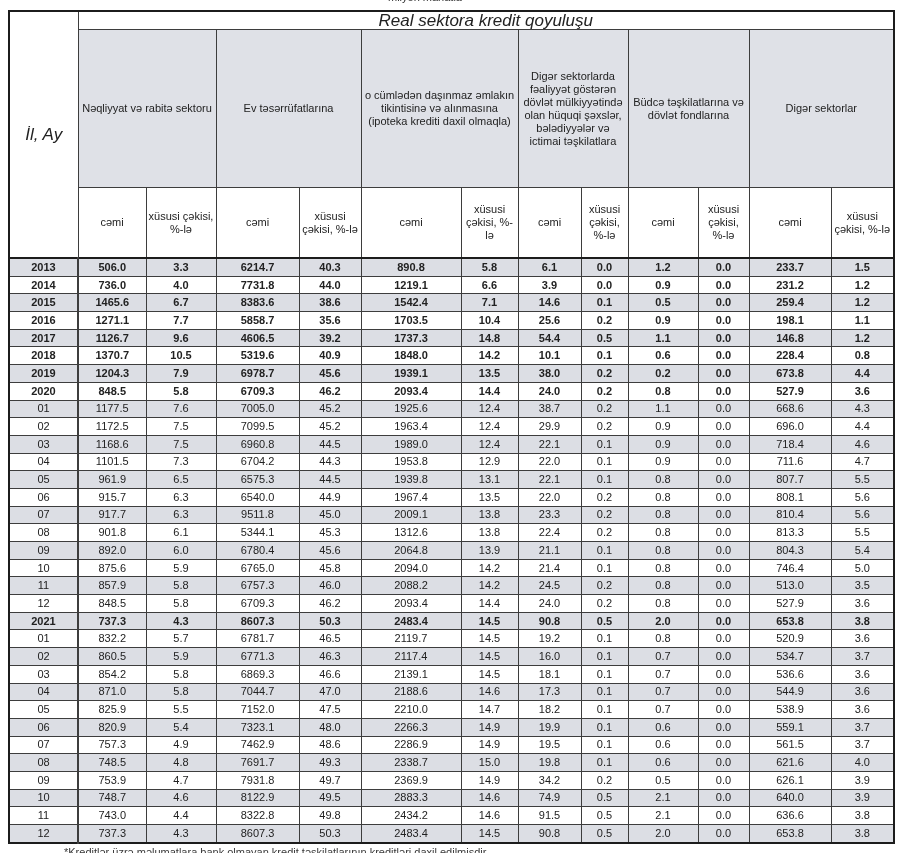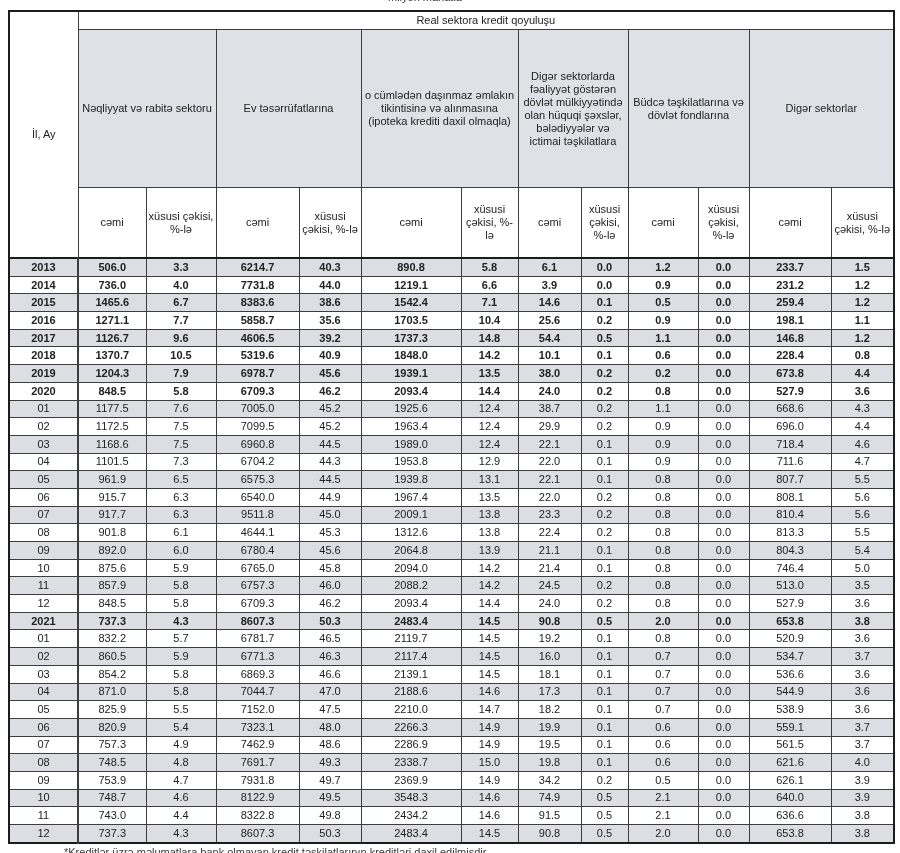--- a/index.html
+++ b/index.html
@@ -21,21 +21,21 @@
     border-collapse:collapse;
     border:2px solid #1c1c1c;
   }
   table.credit th, table.credit td{
     border:1px solid #3d3d3d;
     text-align:center;vertical-align:middle;
     font-size:11px;line-height:13px;
     padding:0 2px;overflow:hidden;
     font-weight:400;
   }
-  tr.title-row th{height:17px;font-size:11px;background:#fff;}
+  tr.title-row th{height:17px;font-size:17px;background:#fff;font-style:italic;}
   th.row-header{font-size:12px;background:#fff;border-right-width:2px;}
   tr.group-row th{height:141px;background:#dfe1e7;padding:8px 3px;}
   tr.sub-row th{height:69px;background:#fff;}
   thead{border-bottom:2px solid #1c1c1c;}
   tbody td{height:16.7px;font-size:11px;}
   tbody td:first-child{border-right-width:2px;text-align:center;}
   tbody tr.gray{background:#dcdee4;}
   tbody tr.year td{font-weight:bold;}
   .footnote{
     position:absolute;top:846px;left:64px;
@@ -315,21 +315,21 @@
           <td>0.2</td>
           <td>0.8</td>
           <td>0.0</td>
           <td>810.4</td>
           <td>5.6</td>
         </tr>
         <tr>
           <td>08</td>
           <td>901.8</td>
           <td>6.1</td>
-          <td>4644.1</td>
+          <td>5344.1</td>
           <td>45.3</td>
           <td>1312.6</td>
           <td>13.8</td>
           <td>22.4</td>
           <td>0.2</td>
           <td>0.8</td>
           <td>0.0</td>
           <td>813.3</td>
           <td>5.5</td>
         </tr>
@@ -542,21 +542,21 @@
           <td>0.0</td>
           <td>626.1</td>
           <td>3.9</td>
         </tr>
         <tr class="gray">
           <td>10</td>
           <td>748.7</td>
           <td>4.6</td>
           <td>8122.9</td>
           <td>49.5</td>
-          <td>3548.3</td>
+          <td>2883.3</td>
           <td>14.6</td>
           <td>74.9</td>
           <td>0.5</td>
           <td>2.1</td>
           <td>0.0</td>
           <td>640.0</td>
           <td>3.9</td>
         </tr>
         <tr>
           <td>11</td>

